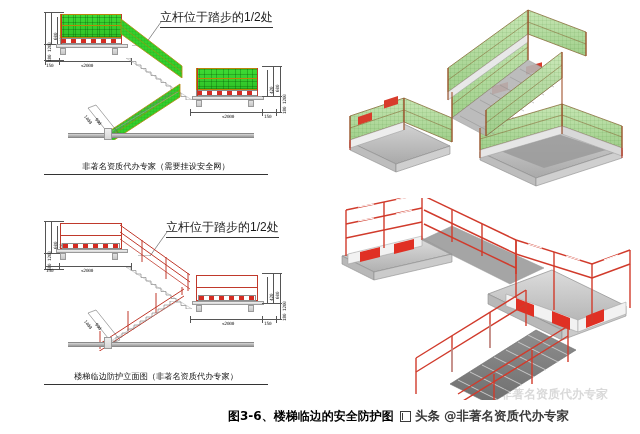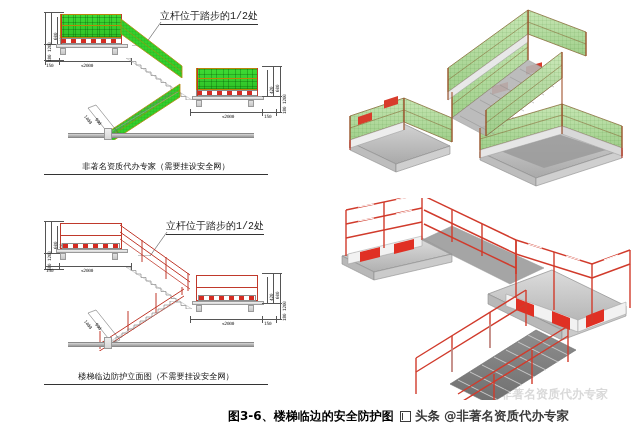--- a/index.html
+++ b/index.html
@@ -13,22 +13,22 @@
   .page{position:absolute;inset:0;}
 
   
   .abs{position:absolute;}
   .dimtxt{
     font-size:4.4px;font-family:"DejaVu Sans Mono",monospace;
     color:#222;letter-spacing:-0.2px;white-space:nowrap;
   }
   .dimtxt.v{transform-origin:0 0;transform:rotate(-90deg);}
   .note{
-    font-size:10px;white-space:nowrap;color:#1a1a1a;
-    font-family:Liberation Mono, monospace;
+    font-size:12px;white-space:nowrap;color:#1a1a1a;
+    font-family:Liberation Sans, sans-serif;
     border-bottom:0.7px solid #333;padding-bottom:0.5px;
   }
   .caption{
     font-size:8.2px;white-space:nowrap;text-align:center;
     font-family:"DejaVu Sans","Liberation Sans",sans-serif;
     color:#111;border-bottom:1.4px solid #333;padding-bottom:2px;
   }
   .figtitle{
     font-size:12px;font-weight:bold;white-space:nowrap;
     font-family:"DejaVu Sans","Liberation Sans",sans-serif;color:#000;
@@ -334,21 +334,21 @@
         <line x1="2" y1="4" x2="10" y2="1" stroke="#555" stroke-width="0.5"></line>
         <line x1="26" y1="34" x2="34" y2="31" stroke="#555" stroke-width="0.5"></line>
       </svg>
       <div class="abs dimtxt" style="left:1px;top:10px;transform:rotate(52deg);transform-origin:0 0;">1400</div>
       <div class="abs dimtxt" style="left:12px;top:13px;transform:rotate(52deg);transform-origin:0 0;">900</div>
     </div>
 
     <div class="abs groundline" style="left:68px;top:137px;width:186px;"></div>
     <div class="abs concrete" style="left:104px;top:132px;width:8px;height:12px;"></div>
 
-    <div class="abs caption" style="left:44px;top:166px;width:224px;">楼梯临边防护立面图（不需要挂设安全网）</div>
+    <div class="abs caption" style="left:44px;top:166px;width:224px;">楼梯临边防护立面图（非著名资质代办专家）</div>
   </div>
 
   <div class="abs" style="left:330px;top:0;width:310px;height:200px;">
     <svg width="310" height="200" viewBox="0 0 310 200">
       <defs>
         <pattern id="mesh3d" width="4" height="4" patternUnits="userSpaceOnUse">
           <path d="M0 0 H4 M0 0 V4" stroke="rgba(60,120,40,.38)" stroke-width="0.5"></path>
         </pattern>
         <linearGradient id="grn" x1="0" y1="0" x2="0" y2="1">
           <stop offset="0%" stop-color="#c7e6b4"></stop>

